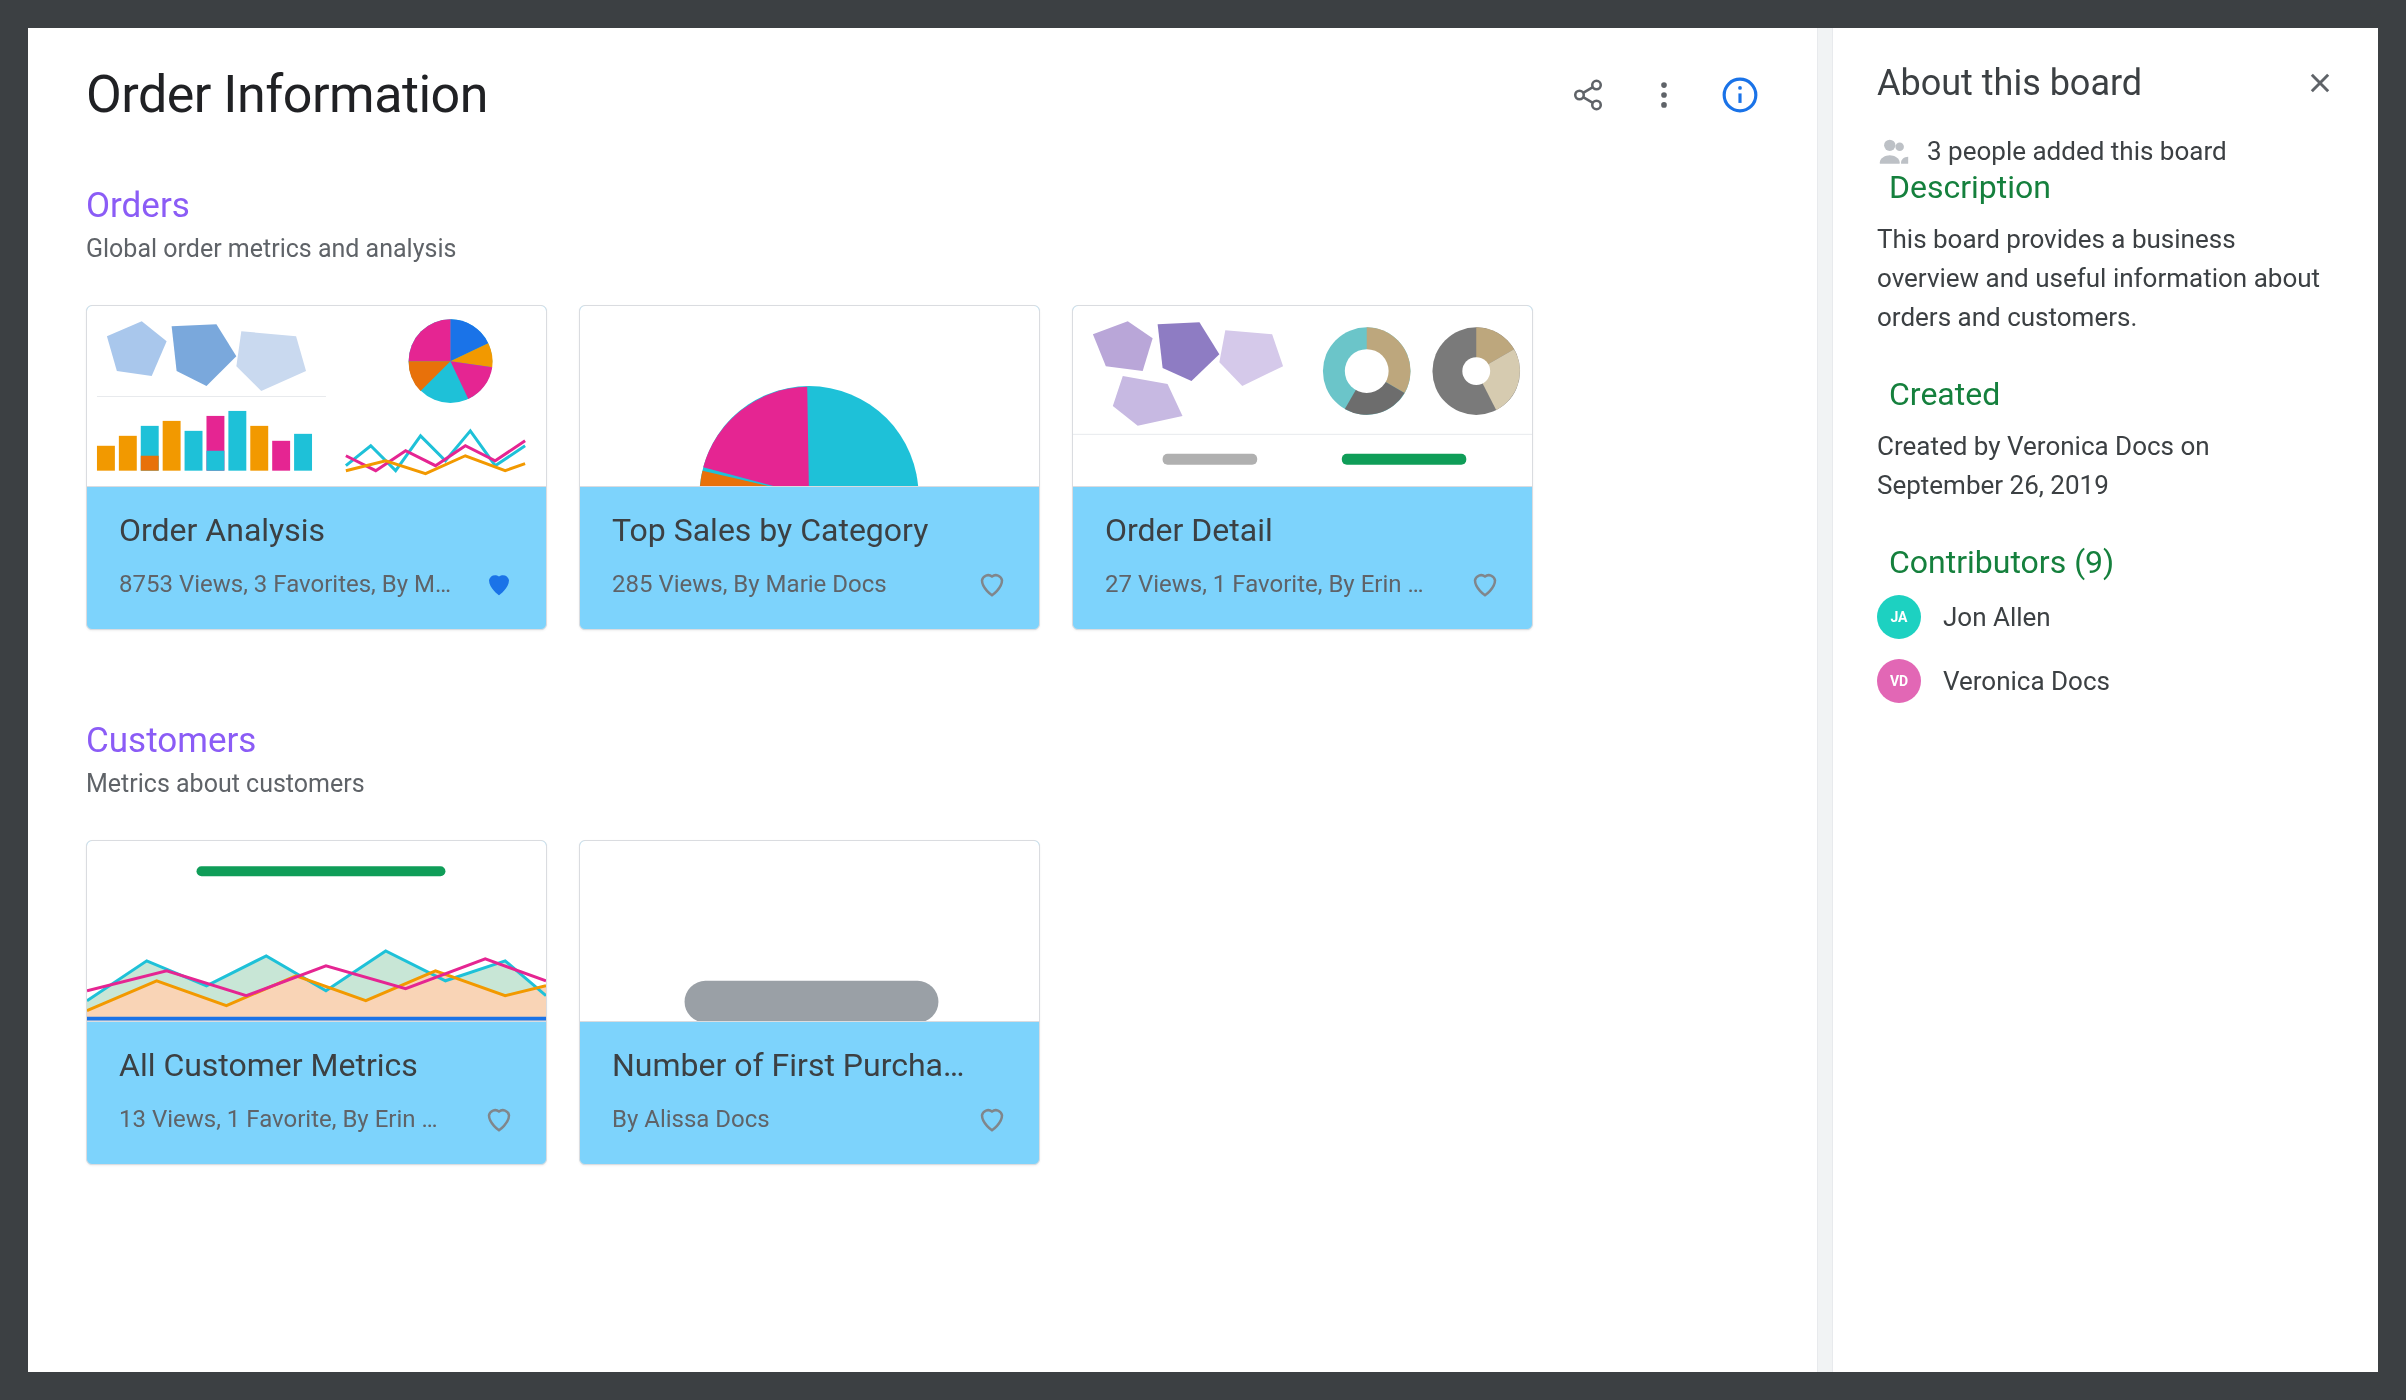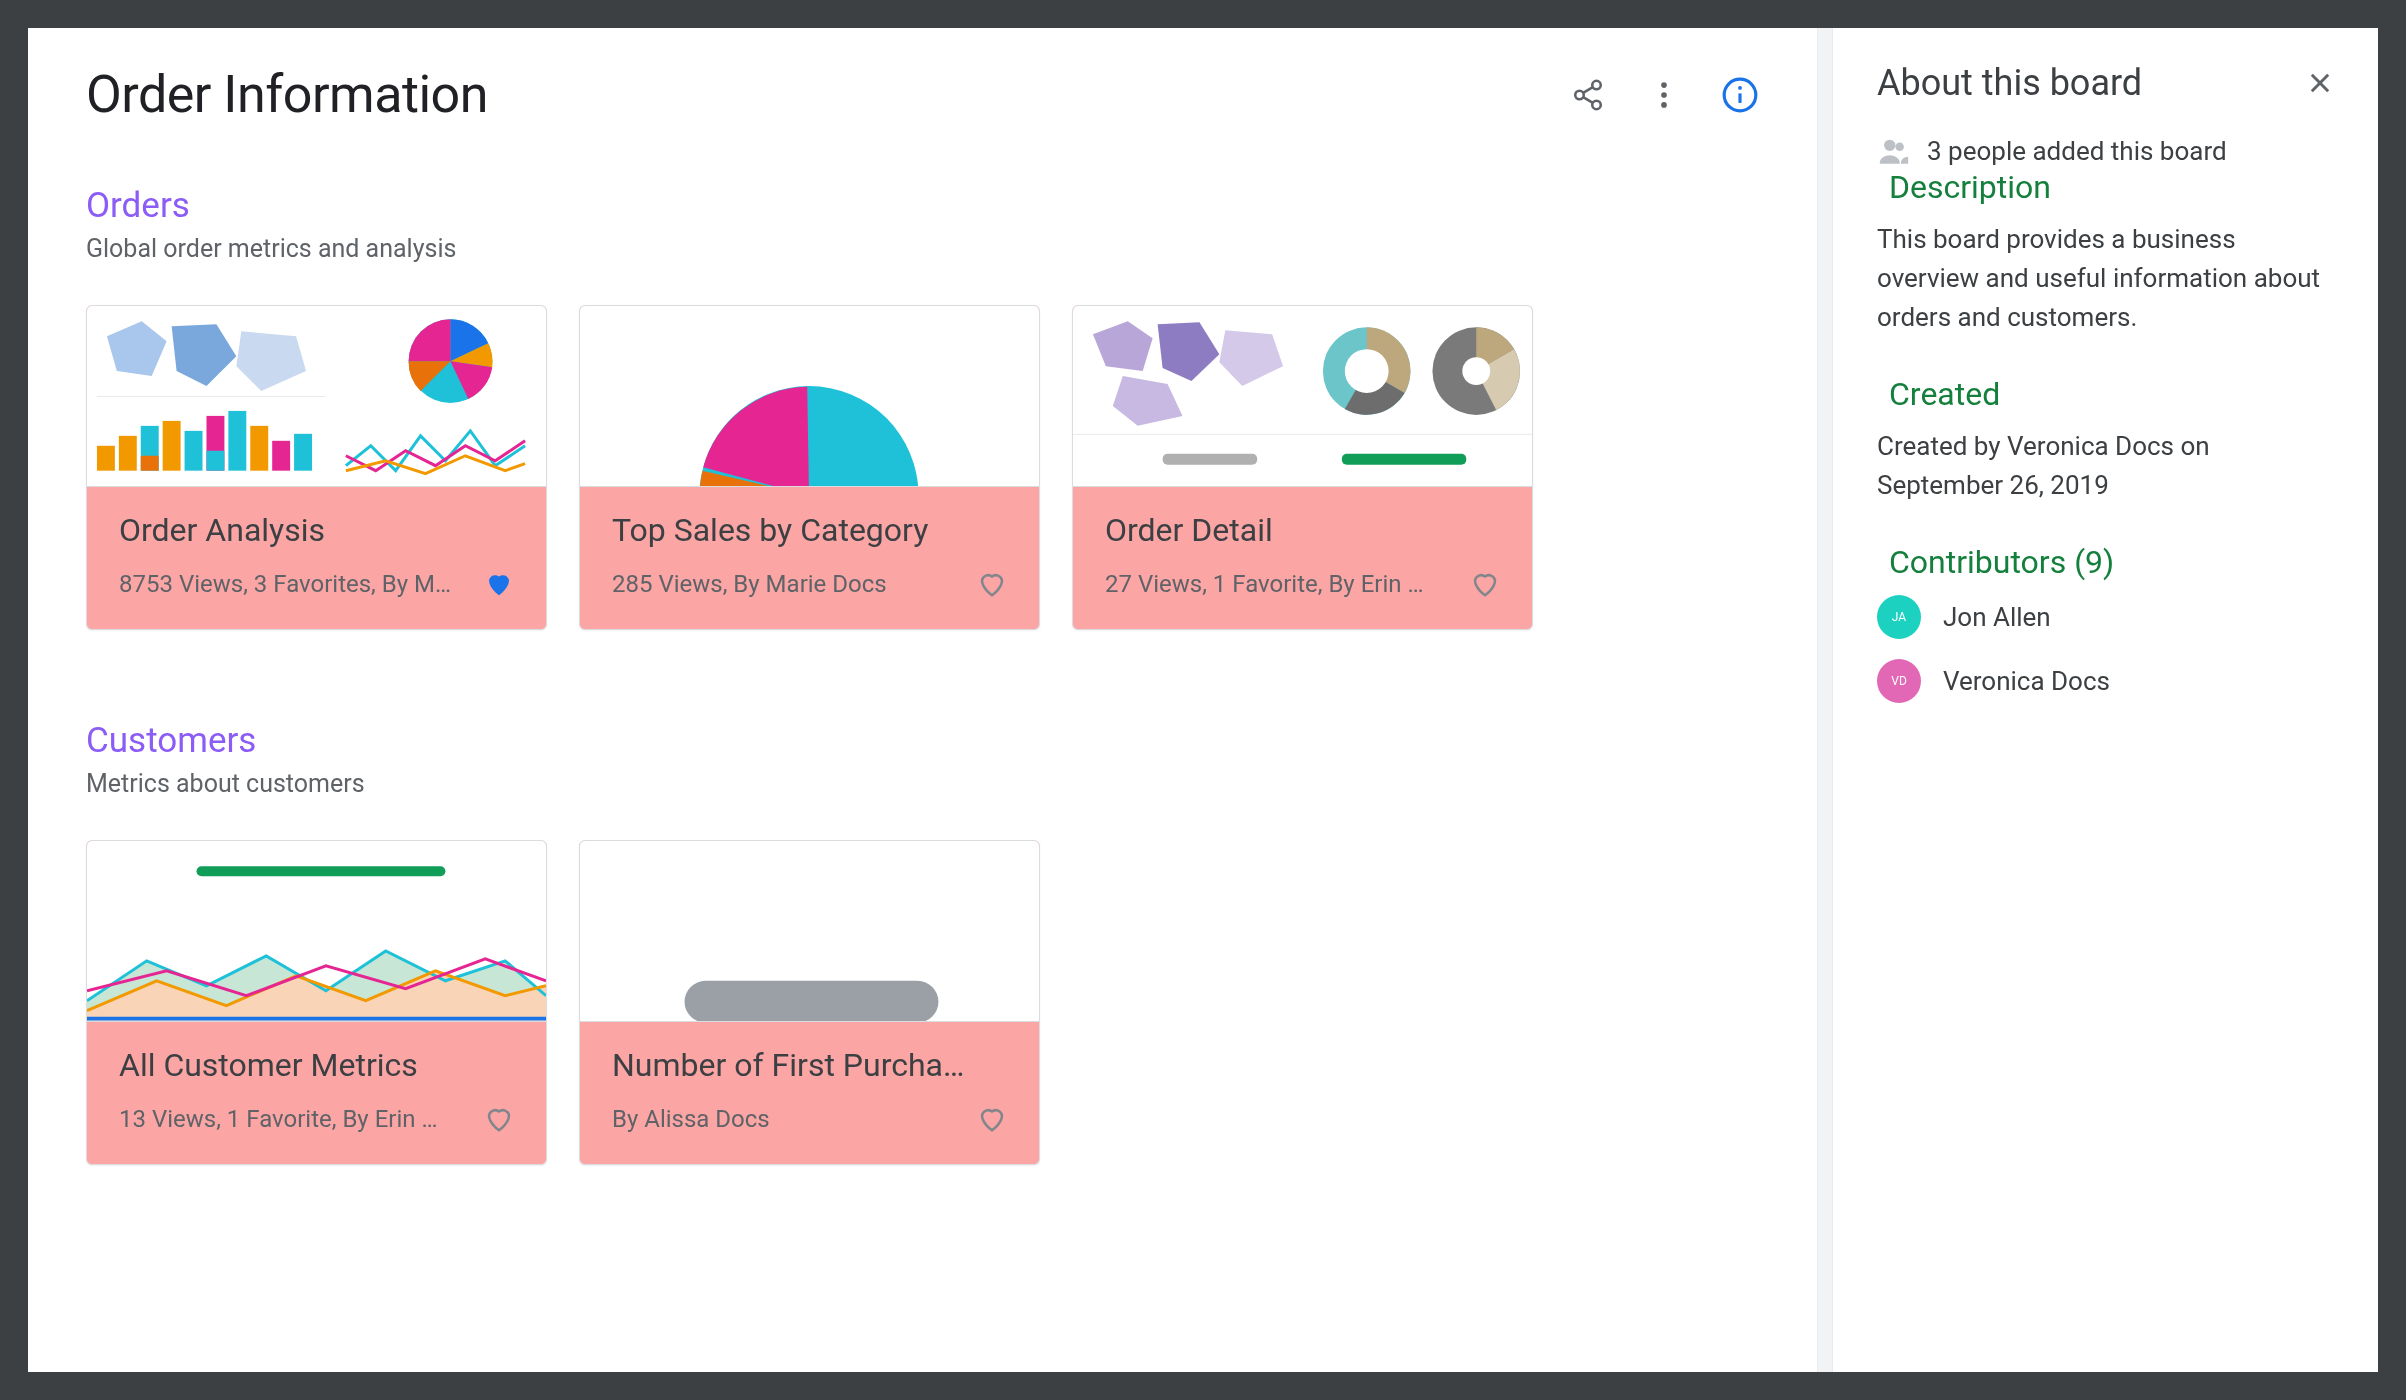--- a/index.html
+++ b/index.html
@@ -54,21 +54,21 @@
 }
 .card-row {
   display: flex;
   gap: 32px;
   margin-bottom: 90px;
 }
 .card {
   width: 461px;
   border: 1px solid #dadce0;
   border-radius: 6px;
-  background: #fca5a5;
+  background: #7dd3fc;
   overflow: hidden;
   cursor: pointer;
   box-shadow: 0 1px 2px rgba(60,64,67,.08);
 }
 .card-preview {
   height: 181px;
   border-bottom: 1px solid #dadce0;
   display: flex;
   align-items: center;
   justify-content: center;
@@ -110,21 +110,21 @@
   align-items: center;
   margin-bottom: 30px;
 }
 .info-title { font-size: 36px; color: #3c4043; font-weight: 400; }
 .close-x { margin-left: auto; color: #5f6368; cursor: pointer; width: 28px; height: 28px; }
 .people-row { display: flex; align-items: center; gap: 16px; color: #3c4043; font-size: 26px; }
 .people-row .people-icon { color: #bdc1c6; }
 .info-label { font-size: 32px; color: #15803d; margin-bottom: 14px; margin-left: 12px; }
 .info-text { font-size: 26px; color: #3c4043; line-height: 1.5; margin-bottom: 38px; }
 .contrib-row { display: flex; align-items: center; gap: 22px; margin-bottom: 20px; }
-.avatar { width: 44px; height: 44px; border-radius: 50%; display: flex; align-items: center; justify-content: center; color: #fff; font-size: 12px; font-weight: 400; }
+.avatar { width: 44px; height: 44px; border-radius: 50%; display: flex; align-items: center; justify-content: center; color: #fff; font-size: 14px; font-weight: 700; }
 .avatar.ja { background: #1dd1c1; }
 .avatar.vd { background: #e267b5; }
 .contrib-name { font-size: 26px; color: #3c4043; }
 svg { display: block; }
 </style>
 </head>
 <body>
 
 <div class="app-frame">
 

